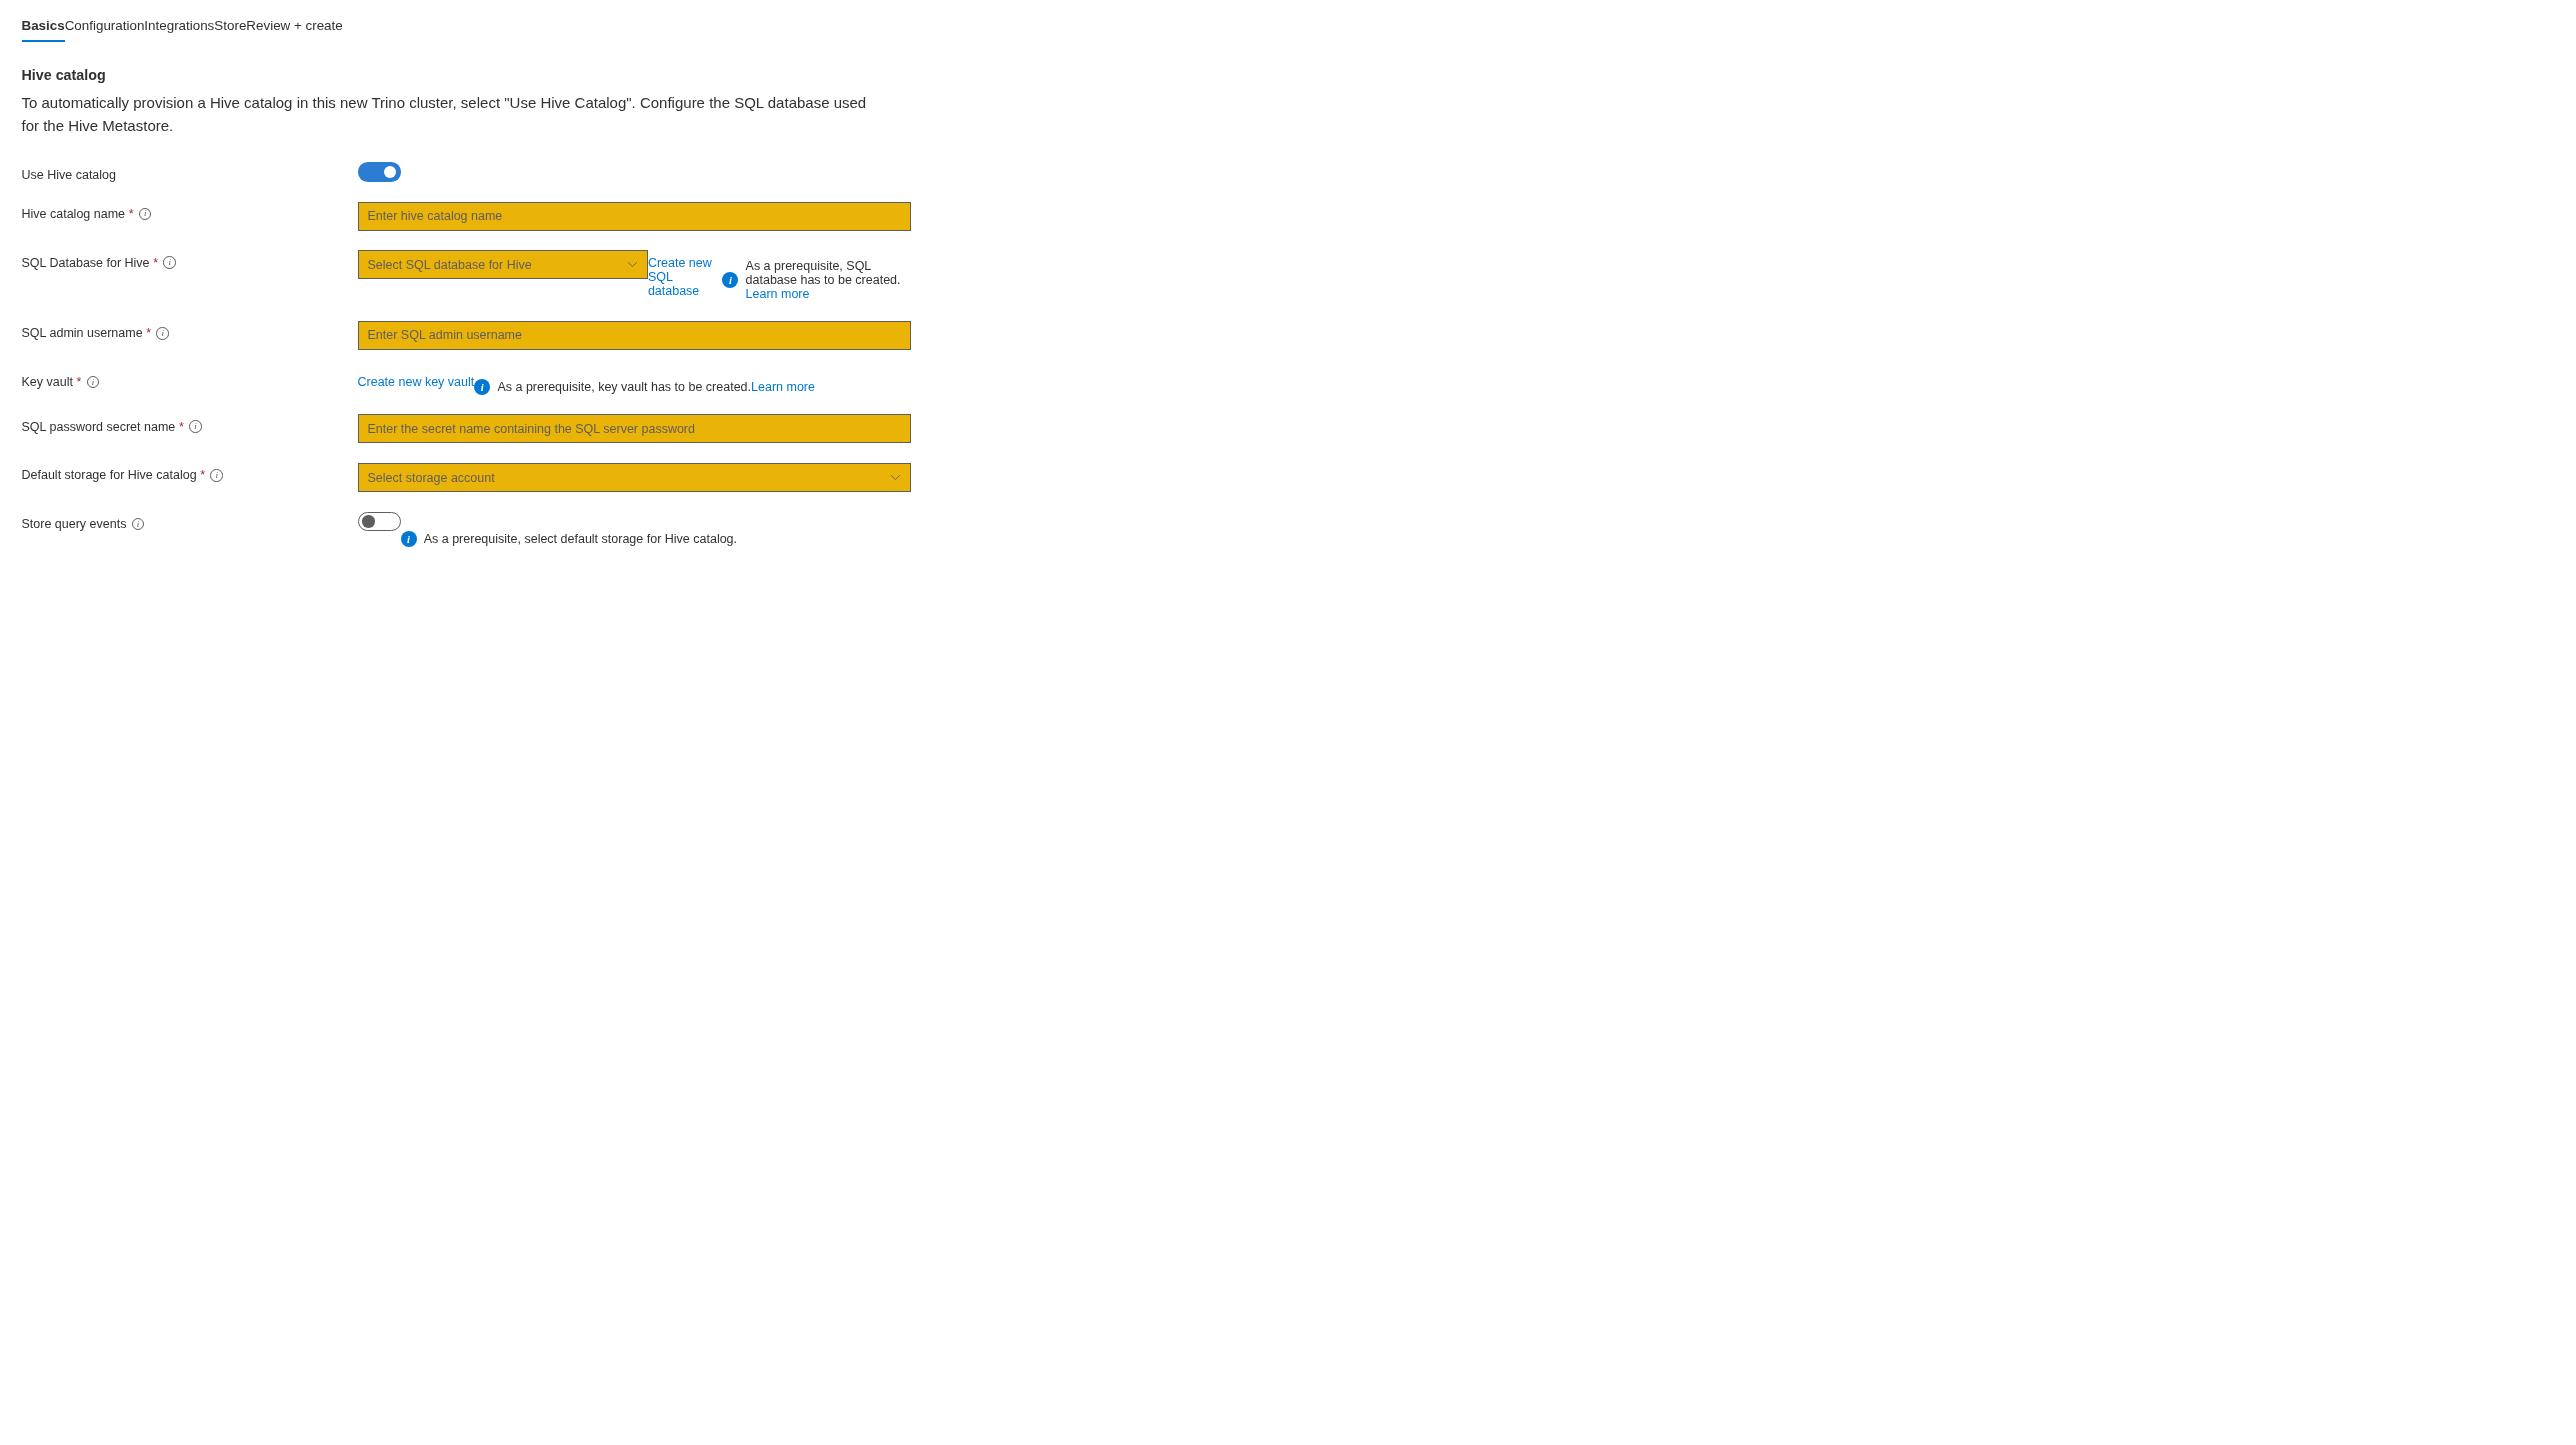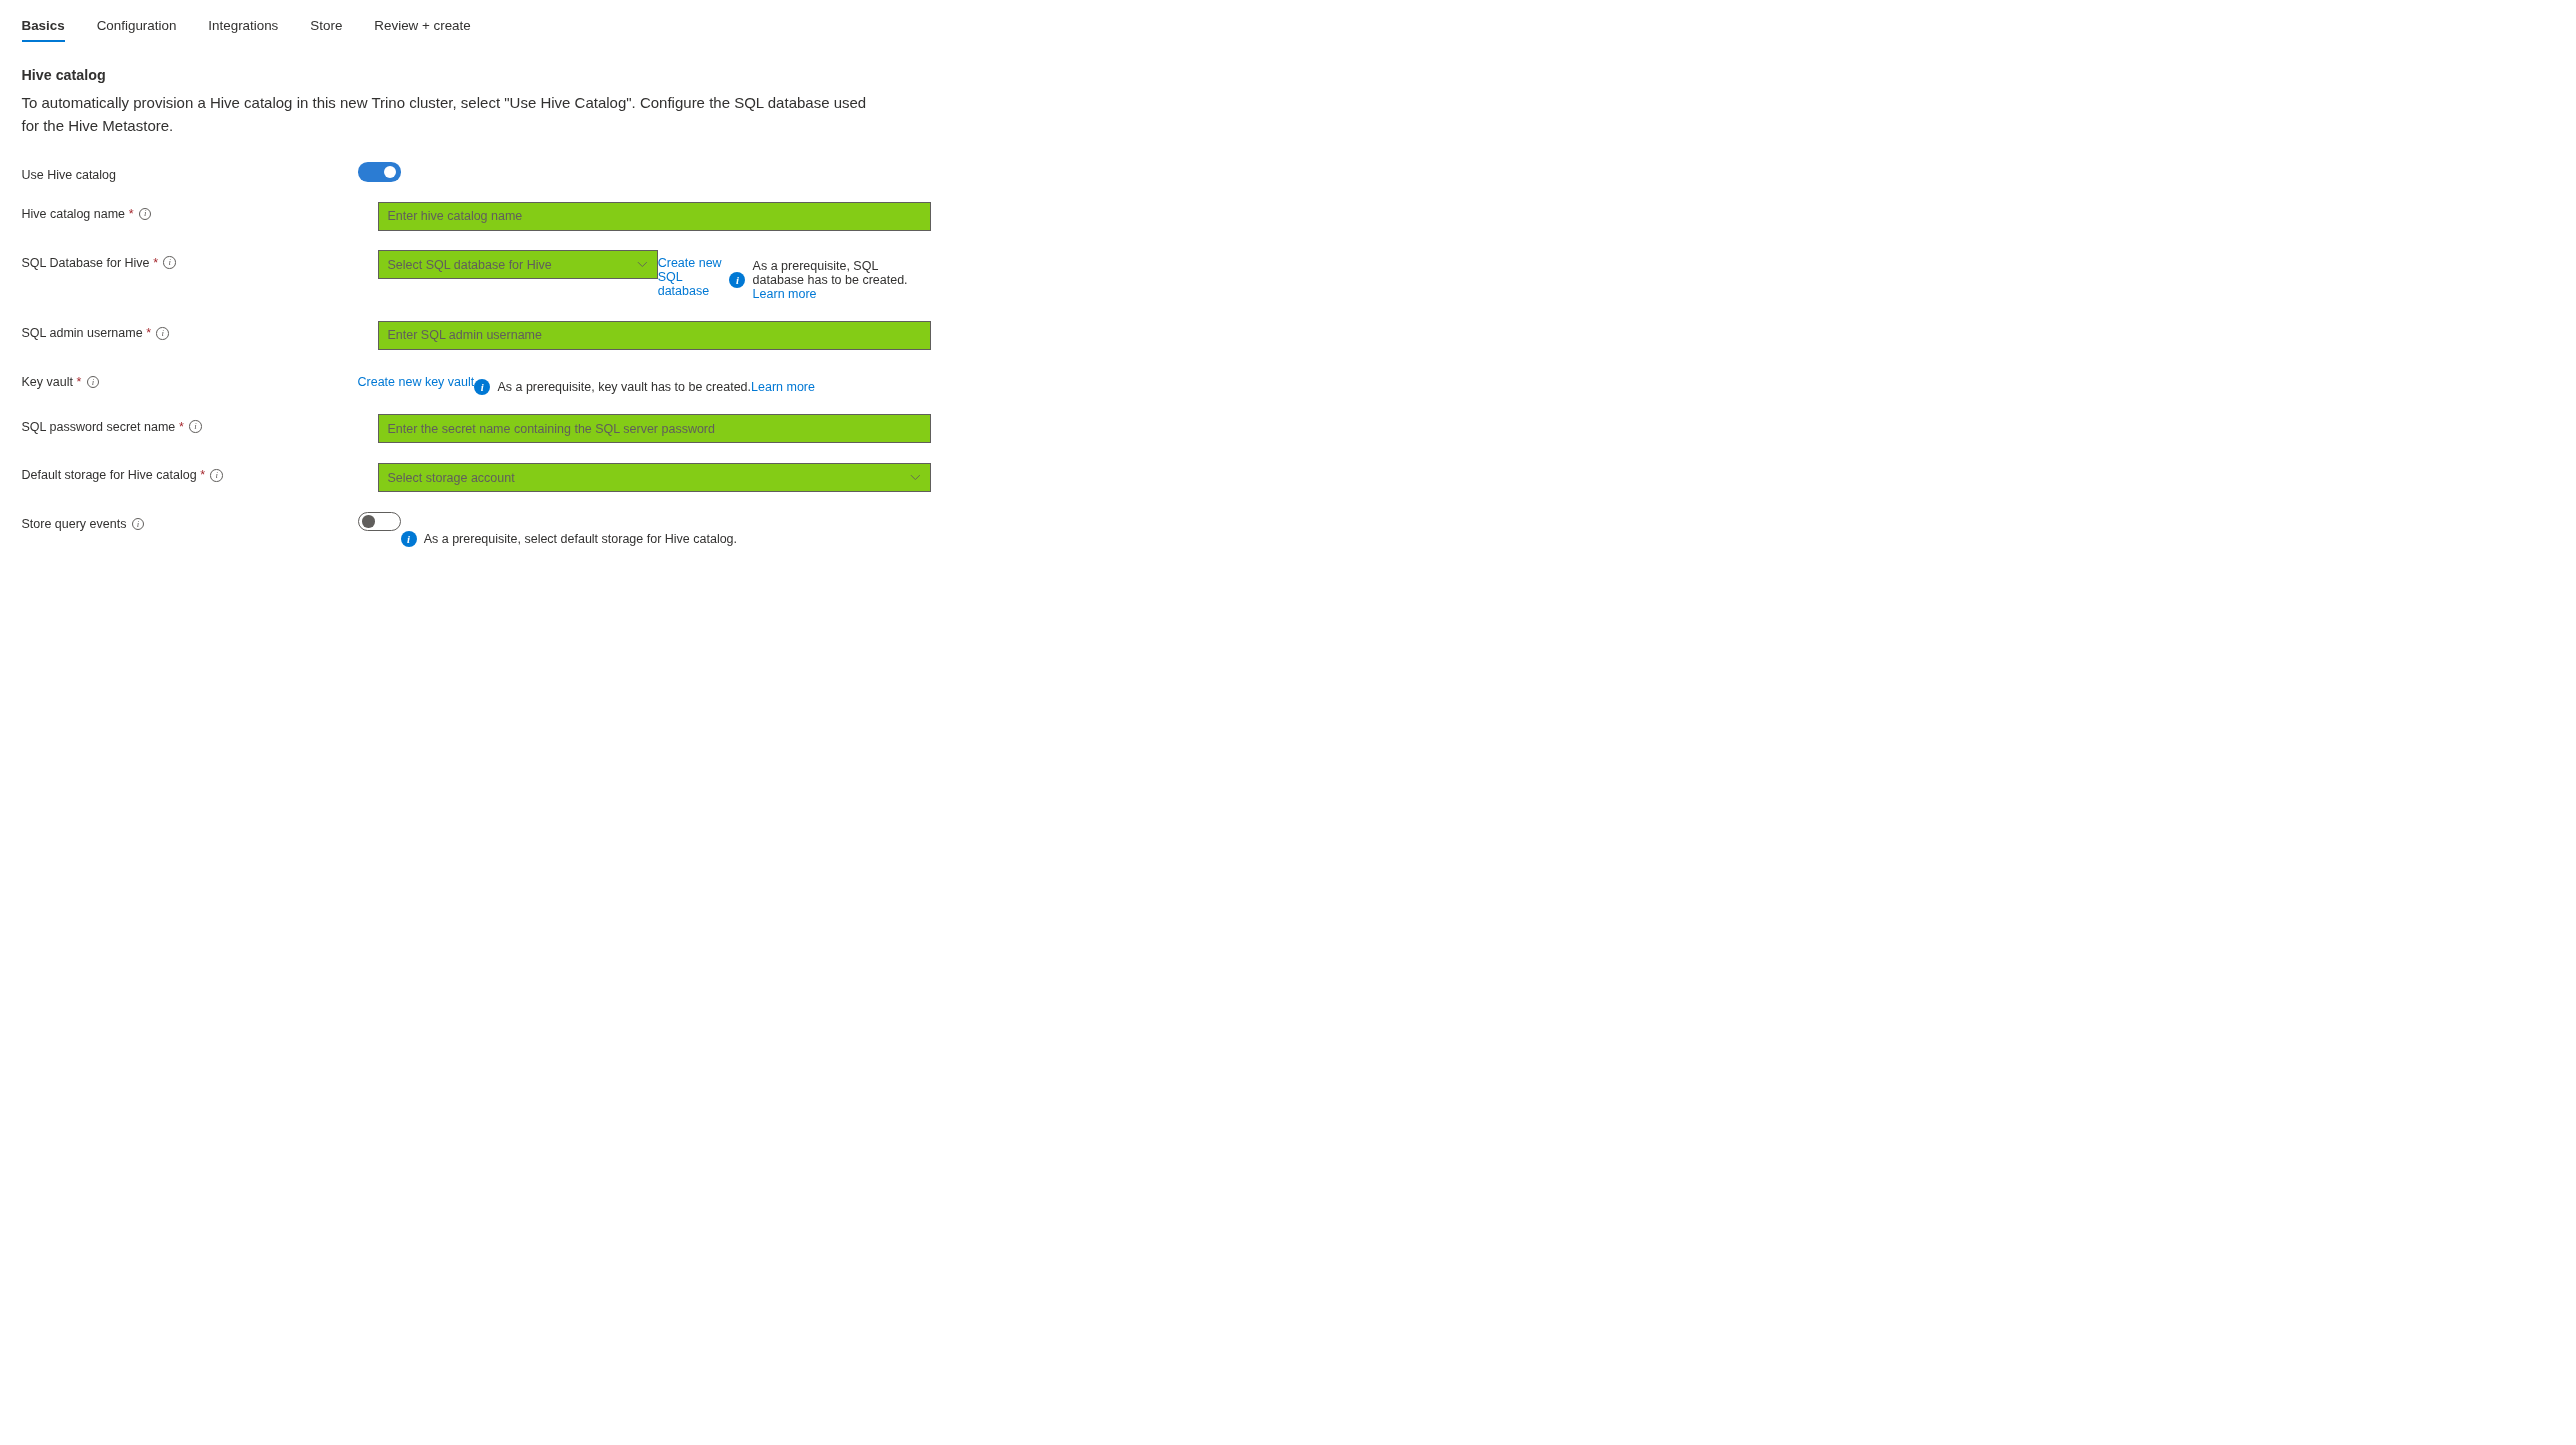--- a/index.html
+++ b/index.html
@@ -5,21 +5,20 @@
   * { box-sizing: border-box; margin: 0; padding: 0; }
   body {
     font-family: "Segoe UI", -apple-system, BlinkMacSystemFont, sans-serif;
     font-size: 12.5px;
     color: #323130;
     background: #fff;
     padding: 18px 21.5px;
   }
   .tabs {
     display: flex;
-    gap: 32px;
     margin-bottom: 25px;
   }
   .tab {
     font-size: 13.4px;
     padding-bottom: 7.2px;
     cursor: pointer;
     color: #323130;
     border-bottom: 2.7px solid transparent;
   }
   .tab.active {
@@ -73,22 +72,21 @@
     margin-left: 1.8px;
   }
   .text-input, .select-box {
     width: 100%;
     height: 29px;
     border: 0.9px solid #605e5c;
     padding: 0 9px;
     font-size: 12.5px;
     font-family: inherit;
     color: #323130;
-    background: #84cc16;
-    margin-left: 20px;
+    background: #eab308;
   }
   .text-input::placeholder { color: #605e5c; }
   .select-box {
     display: flex;
     align-items: center;
     justify-content: space-between;
     cursor: pointer;
     color: #605e5c;
   }
   .chevron-down {

